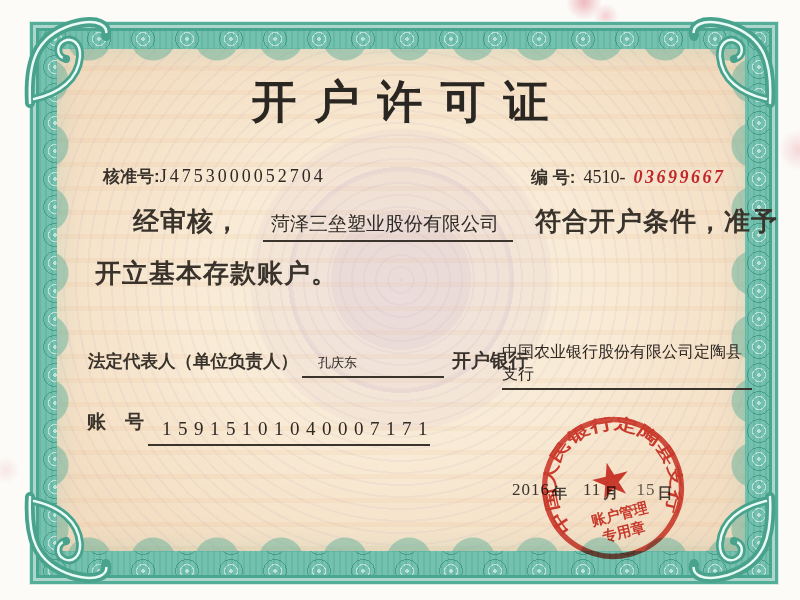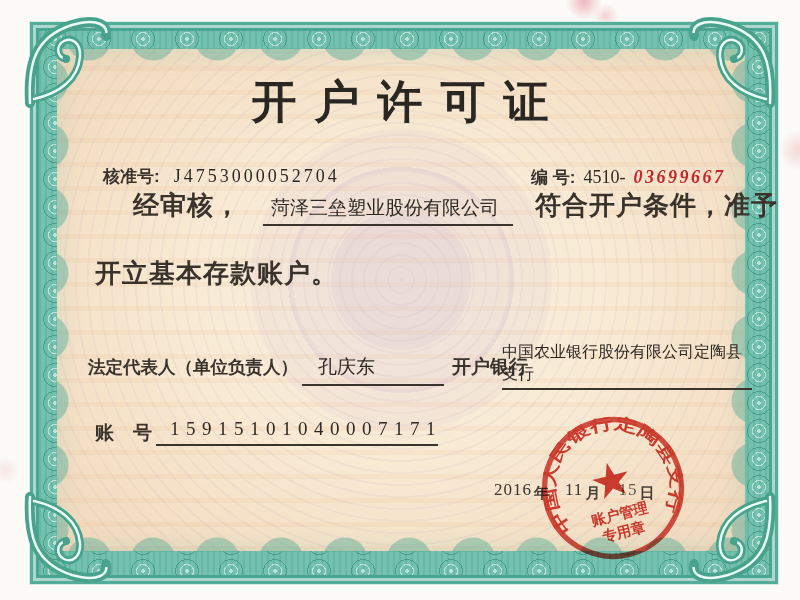--- a/index.html
+++ b/index.html
@@ -64,40 +64,40 @@
   
   .lbl{font-family:"Liberation Sans", sans-serif;font-weight:bold;color:#39332c;}
   .val{font-family:"Liberation Serif", serif;color:#2e2923;margin-top:20px;}
   .underline{border-bottom:2px solid #3b342c;}
   .title{
     position:absolute;left:50%;top:72px;transform:translateX(-50%);z-index:4;margin:0;
     white-space:nowrap;font-family:"Liberation Serif", serif;font-weight:bold;
     font-size:45px;letter-spacing:18px;padding-left:18px;color:#2a2622;
   }
   .row{position:absolute;z-index:4;display:flex;align-items:baseline;}
-  .approval{left:103px;top:146px;gap:14px;font-size:17px;}
+  .approval{left:103px;top:146px;font-size:17px;}
   .approval .val{font-size:18px;letter-spacing:3px;}
   .serial{left:531px;top:147px;gap:8px;font-size:17px;}
   .serial .val{font-size:18px;}
   .serial .red{color:#c1262b;font-weight:bold;font-style:italic;letter-spacing:2.5px;}
-  .bodyline1{position:absolute;left:133px;top:188px;z-index:4;display:flex;align-items:baseline;}
+  .bodyline1{position:absolute;left:133px;top:204px;z-index:4;display:flex;align-items:baseline;}
   .big{font-size:26px;letter-spacing:1px;}
   .company{font-size:19px;width:250px;padding:0 0 3px 8px;box-sizing:border-box;margin:0 22px;white-space:nowrap;}
   .bodyline2{position:absolute;left:95px;top:256px;z-index:4;}
   .mid{font-size:17.5px;}
   .rep-row{position:absolute;left:88px;top:334px;z-index:4;display:flex;align-items:baseline;}
-  .repval{font-size:19px;width:142px;padding:0 0 4px 16px;box-sizing:border-box;margin-left:4px;}
+  .repval{font-size:13px;width:142px;padding:0 0 4px 16px;box-sizing:border-box;margin-left:4px;}
   .bank-lbl{margin-left:8px;font-size:19px;}
   .bank-val{position:absolute;left:502px;top:321px;z-index:4;width:250px;font-size:16px;
     line-height:1.4;word-break:break-all;padding-bottom:2px;}
-  .acct-row{position:absolute;left:95px;top:398px;z-index:4;display:flex;align-items:flex-end;}
+  .acct-row{position:absolute;left:87px;top:398px;z-index:4;display:flex;align-items:center;}
   .acct-row .lbl{font-size:19px;}
   .acctval{font-size:19px;letter-spacing:6.5px;width:282px;padding:0 0 4px 14px;box-sizing:border-box;margin-left:4px;white-space:nowrap;}
   .issuer{position:absolute;left:487px;top:449px;z-index:4;font-size:16.5px;letter-spacing:2px;}
-  .date-row{position:absolute;left:494px;top:480px;z-index:4;display:flex;align-items:baseline;font-size:17px;color:#3b332c;}
+  .date-row{position:absolute;left:512px;top:480px;z-index:4;display:flex;align-items:baseline;font-size:17px;color:#3b332c;}
   .date-row .num{letter-spacing:1px;}
   .date-row .unit{position:relative;top:3px;font-size:15px;font-family:"Liberation Sans",sans-serif;font-weight:bold;color:#453d35;}
   .g1{margin-left:2px;} .g2{margin-left:16px;} .g3{margin-left:18px;}
   .day{opacity:.8;}
   .seal{position:absolute;left:536px;top:411px;width:154px;height:154px;z-index:5;
     transform:rotate(-14deg);mix-blend-mode:multiply;opacity:.93;}
 </style>
 </head>
 <body>
 

